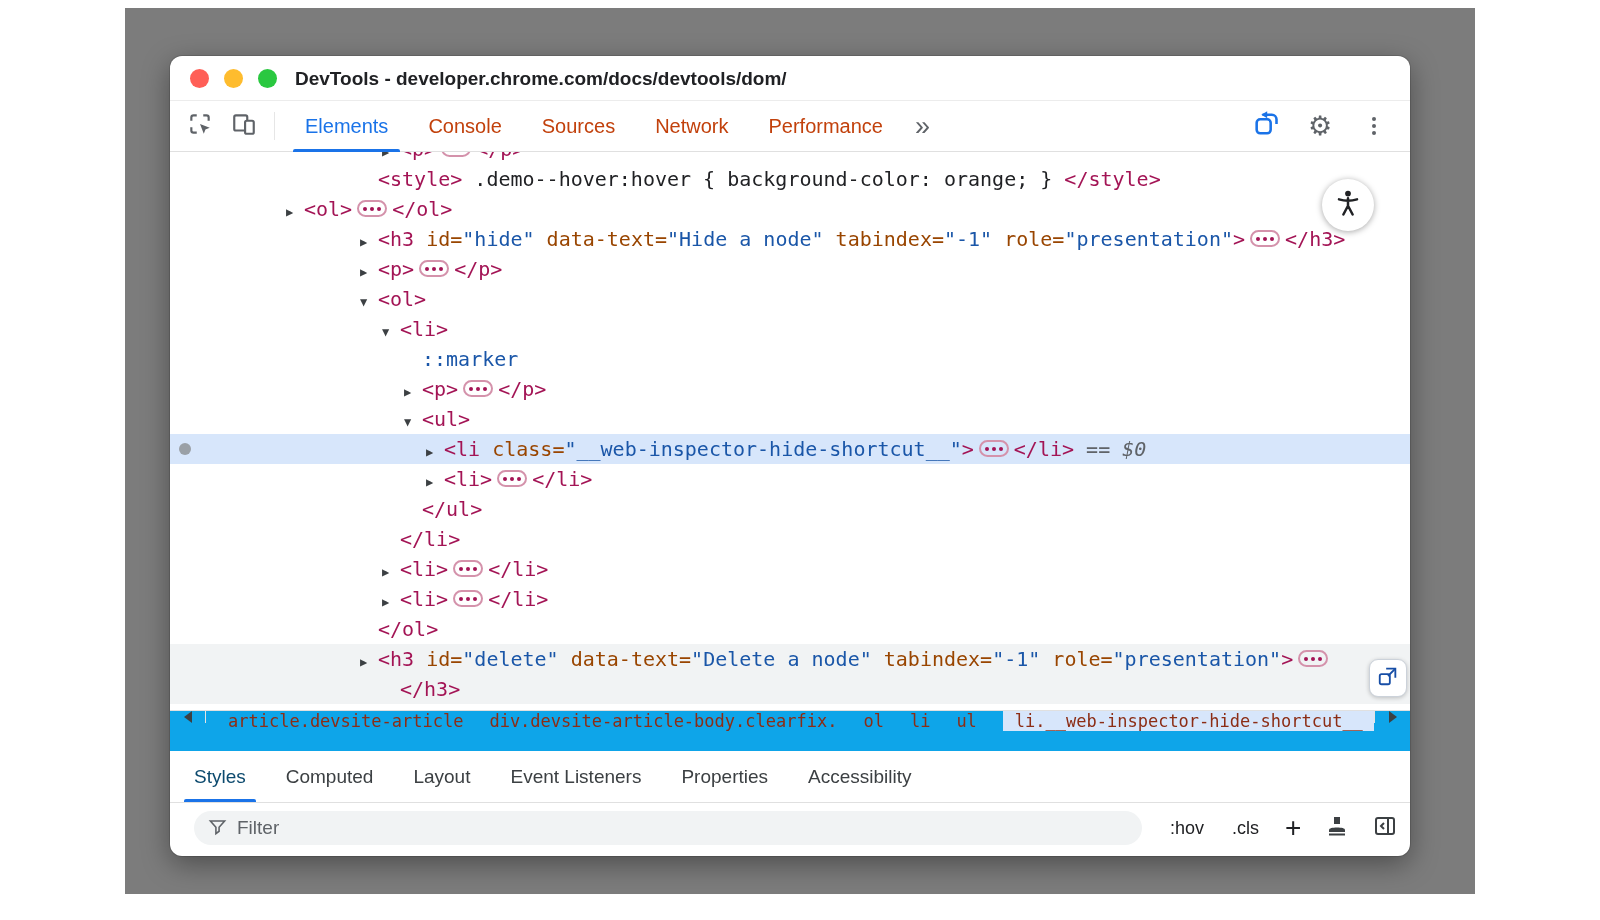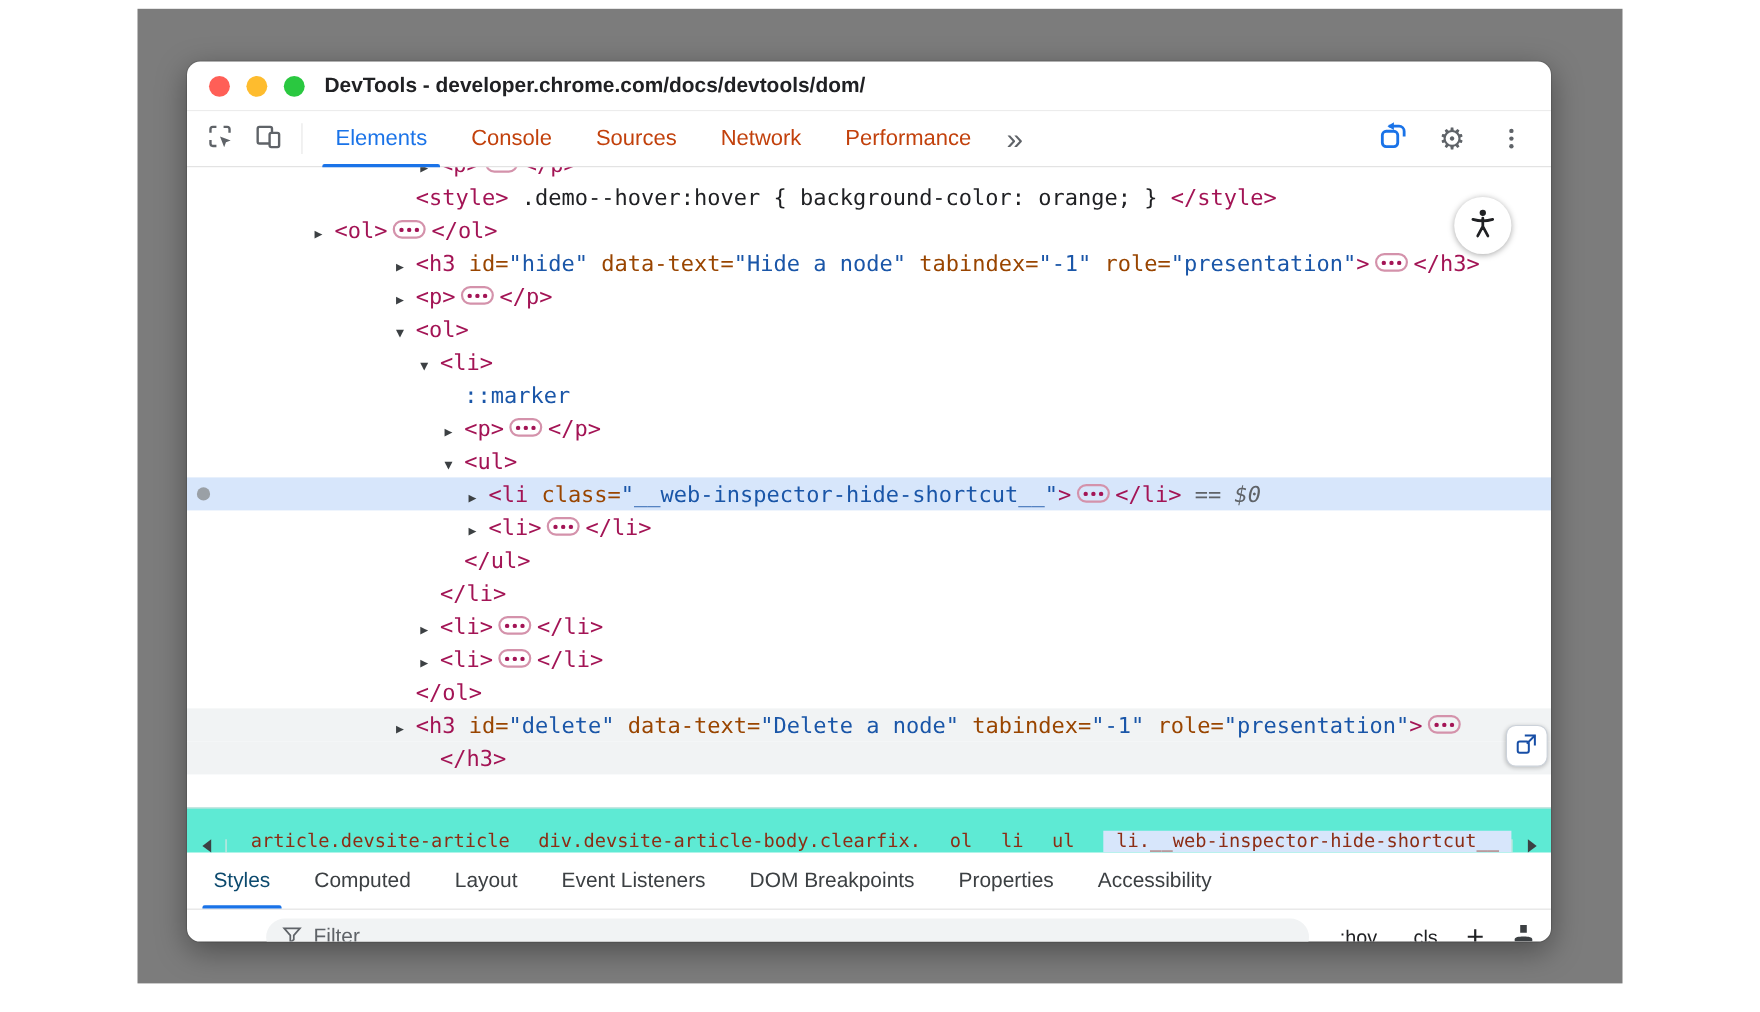--- a/index.html
+++ b/index.html
@@ -61,43 +61,43 @@
 
   
   .fab-a11y { position:absolute; left:1152px; top:123px; width:52px; height:52px; border-radius:50%;
               background:#fff; box-shadow:0 1px 6px rgba(0,0,0,.35);
               display:flex; align-items:center; justify-content:center; }
   .fab-pop { position:absolute; left:1199px; top:603px; width:38px; height:38px; border-radius:9px;
              background:#fff; border:1px solid #ccd2da; box-shadow:0 1px 4px rgba(0,0,0,.22);
              display:flex; align-items:center; justify-content:center; }
 
   
-  .crumbbar { height:41px; border-top:1px solid #e0e0e0; display:flex; align-items:flex-end;
-              font-family:"DejaVu Sans Mono", monospace; font-size:17px; background:#5eead4;margin-top:24px; }
+  .crumbbar { height:41px; border-top:1px solid #e0e0e0; display:flex; align-items:flex-start;
+              font-family:"DejaVu Sans Mono", monospace; font-size:17px; background:#0ea5e9; }
   .crumb-scroll { width:36px; display:flex; align-items:center; justify-content:center; flex:none; }
   .crumb-scroll.left  { border-right:1px solid #e4e4e4; }
   .crumb-scroll.right { border-left:1px solid #e4e4e4; }
   .tri-left  { width:0; height:0; border-top:6px solid transparent; border-bottom:6px solid transparent;
                border-right:8px solid #3c4043; }
   .tri-right { width:0; height:0; border-top:6px solid transparent; border-bottom:6px solid transparent;
                border-left:8px solid #3c4043; }
   #crumbs { flex:1; display:flex; align-items:stretch; gap:26px; padding-left:22px; overflow:hidden; }
   .crumb { display:flex; align-items:center; color:#8c2d15; white-space:nowrap; }
   .crumb.selected { background:#d7e6fb; padding:0 12px; flex:1; }
 
   
   .stabs { height:52px; border-bottom:1px solid #e0e0e0; display:flex; align-items:stretch; padding-left:4px; }
   .stab { padding:0 20px; display:flex; align-items:center; font-size:19px; color:#3c4043;
           position:relative; white-space:nowrap; }
   .stab.active { color:#0c4a6e; }
   .stab.active::after { content:""; position:absolute; left:10px; right:10px; bottom:0; height:3px;
                         background:#1a73e8; border-radius:2px 2px 0 0; }
 
   
-  .filterbar { height:50px; display:flex; align-items:center; padding:0 24px;margin-left:48px; }
+  .filterbar { height:50px; display:flex; align-items:center; padding:0 24px; }
   .filter-input { width:948px; height:34px; background:#f1f3f4; border-radius:17px;
                   display:flex; align-items:center; padding:0 14px; gap:10px; flex:none; }
   .filter-input input { background:transparent; border:none; outline:none; font-size:19px;
                         color:#202124; width:100%; font-family:"Liberation Sans", sans-serif; }
   .filter-input input::placeholder { color:#5f6368; }
   .fbtn { font-size:18px; color:#202124; margin-left:28px; white-space:nowrap; }
   .fplus { font-size:28px; font-weight:300; color:#202124; margin-left:26px; line-height:1; }
   .ficon { margin-left:24px; display:flex; align-items:center; }
 </style>
 </head>
@@ -271,21 +271,20 @@
     <div class="crumb-scroll right">
       <span class="tri-right"></span>
     </div>
   </div>
 
   <div class="stabs" id="sidebar-tabs">
       <div class="stab active">Styles</div>
       <div class="stab">Computed</div>
       <div class="stab">Layout</div>
       <div class="stab">Event Listeners</div>
-      <div class="stab">DOM Breakpoints</div>
       <div class="stab">Properties</div>
       <div class="stab">Accessibility</div>
     </div>
 
   <div class="filterbar">
     <div class="filter-input">
       <span>
         <svg width="19" height="19" viewBox="0 0 24 24" fill="none" stroke="#5f6368" stroke-width="2">
           <path d="M3 5h18l-7 8v5l-4 3v-8z"></path>
         </svg>

